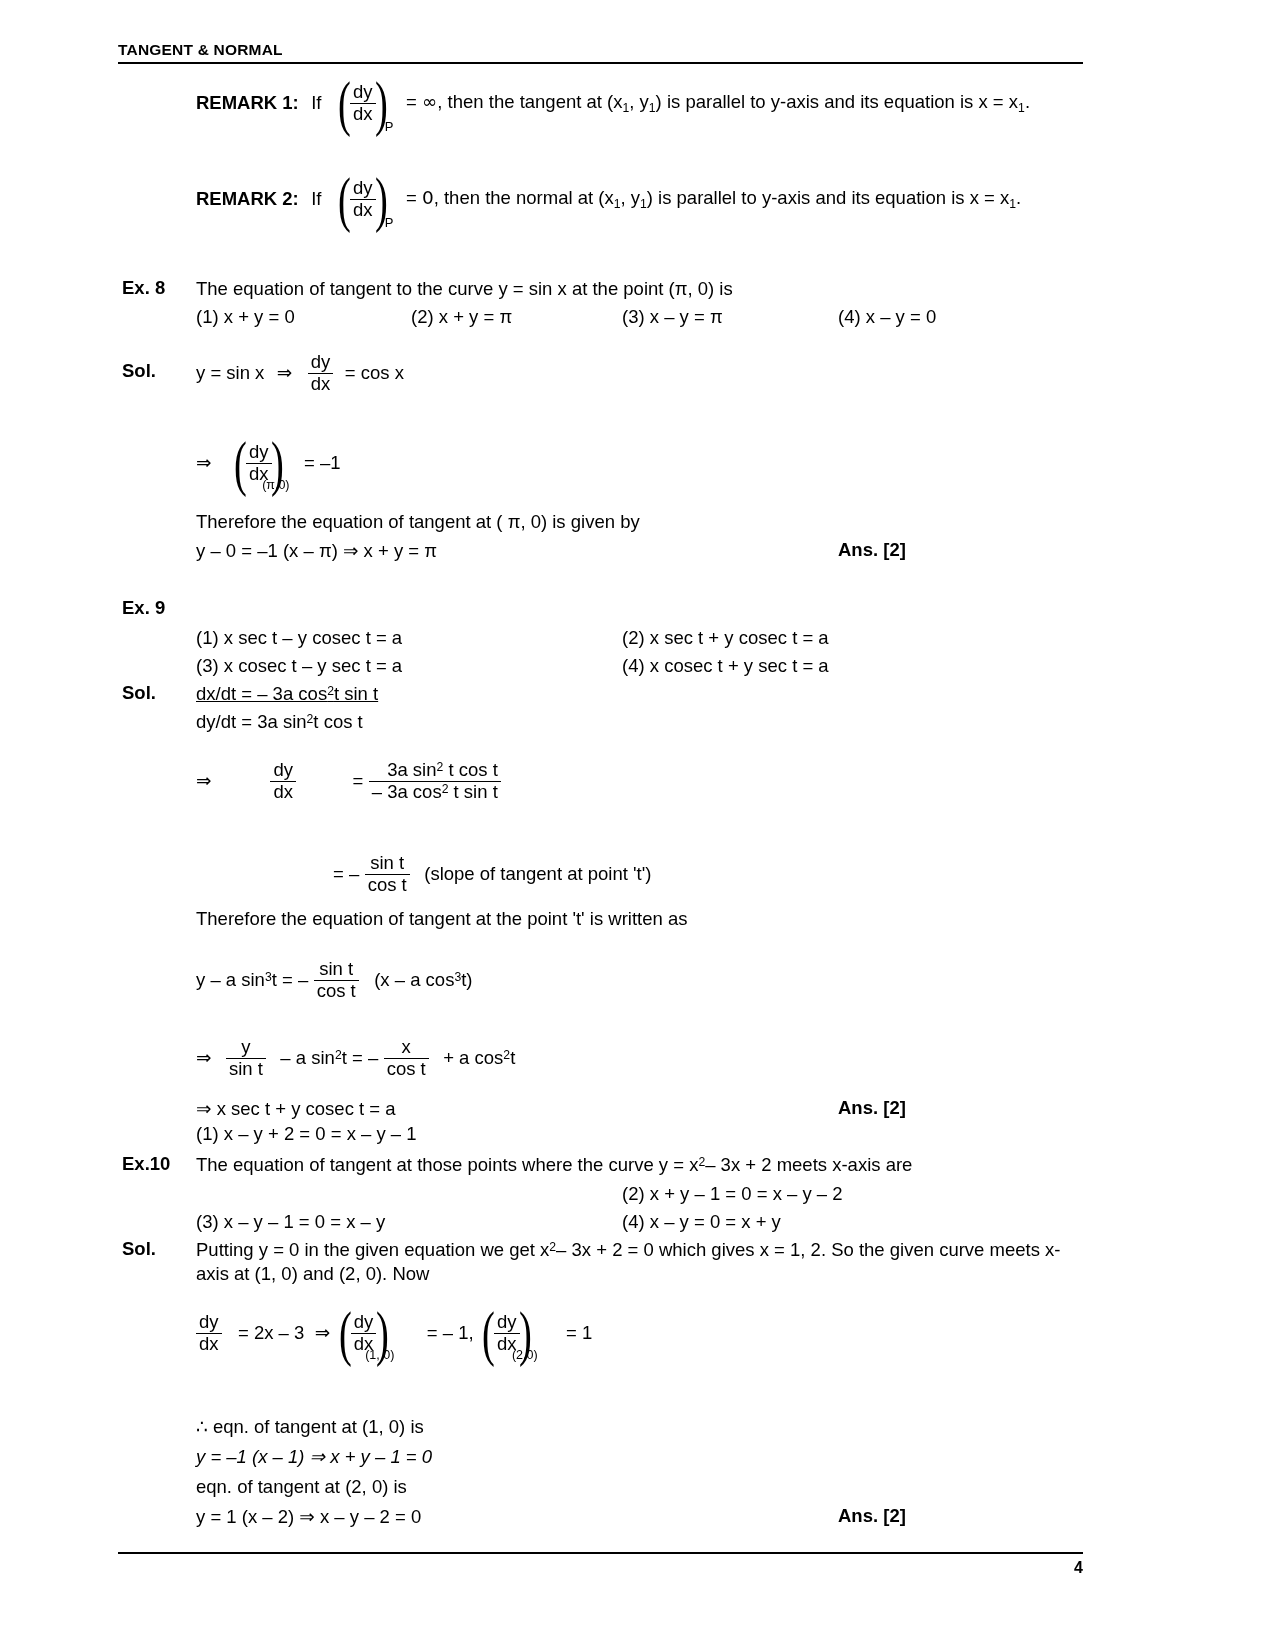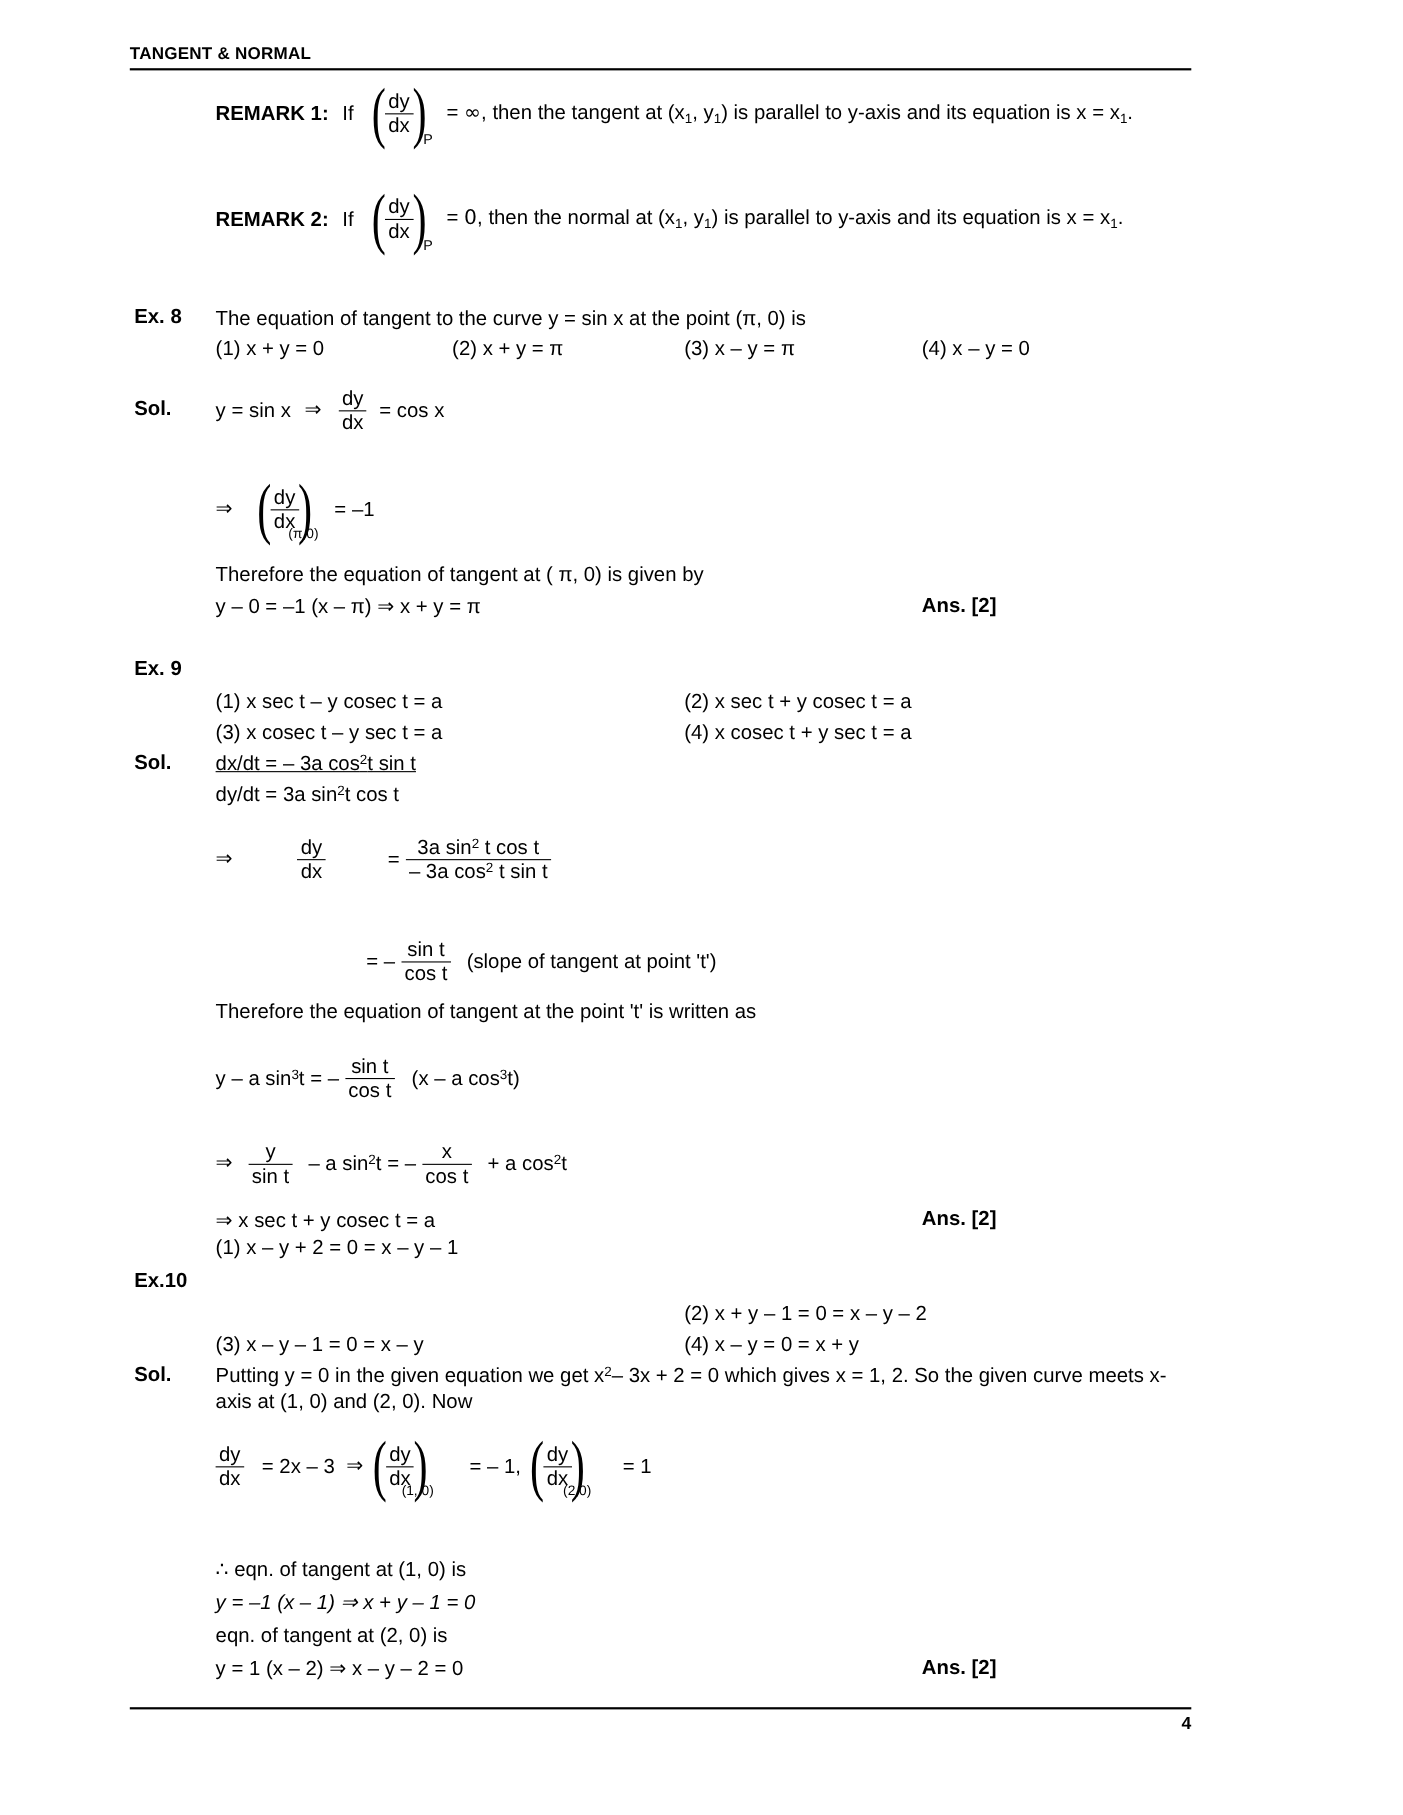--- a/index.html
+++ b/index.html
@@ -207,21 +207,21 @@
   <div class="txt blk" style="left:196px; top:682px;text-decoration:underline;"><span>dx/dt = – 3a cos</span><sup>2</sup><span>t sin t</span></div>
   <div class="txt blk" style="left:196px; top:710px;"><span>dy/dt = 3a sin</span><sup>2</sup><span>t cos t</span></div>
 
   <div class="blk" style="left:196px; top:760px;">
     <span class="txt mid sym" style="display:inline-block;width:70px;">⇒</span>
     <span class="frac txt mid">
       <span class="num">dy</span>
       <span class="den">dx</span>
     </span>
     <span class="txt mid" style="margin-left:52px;">=</span>
-    <span class="frac txt mid" style="margin-left:1px;">
+    <span class="frac txt mid" style="margin-left:1px;text-align:right;">
       <span class="num"><span>3a sin</span><sup>2</sup><span> t cos t</span></span>
       <span class="den"><span>– 3a cos</span><sup>2</sup><span> t sin t</span></span>
     </span>
   </div>
 
   <div class="blk" style="left:333px; top:853px;">
     <span class="txt mid">= –</span>
     <span class="frac txt mid" style="margin-left:1px;">
       <span class="num">sin t</span>
       <span class="den">cos t</span>
@@ -251,20 +251,21 @@
       <span class="num">x</span>
       <span class="den">cos t</span>
     </span>
     <span class="txt mid" style="margin-left:10px;"><span>+ a cos</span><sup>2</sup><span>t</span></span>
   </div>
 
   <div class="txt blk" style="left:196px; top:1097px;">⇒ x sec t + y cosec t = a</div>
   <div class="ans" style="left:838px; top:1097px;">Ans. [2]</div>
 
   <div class="lbl" style="left:122px; top:1153px;">Ex.10</div>
+  <div class="txt blk" style="left:196px; top:1153px;"><span>The equation of tangent at those points where the curve y = x</span><sup>2</sup><span>– 3x + 2 meets x-axis are</span></div>
 
   <div class="txt blk" style="left:196px; top:1122px;">(1) x – y + 2 = 0 = x – y – 1</div>
   <div class="txt blk" style="left:622px; top:1182px;">(2) x + y – 1 = 0 = x – y – 2</div>
   <div class="txt blk" style="left:196px; top:1210px;">(3) x – y – 1 = 0 = x – y</div>
   <div class="txt blk" style="left:622px; top:1210px;">(4) x – y = 0 = x + y</div>
 
   <div class="lbl" style="left:122px; top:1238px;">Sol.</div>
   <div class="txt txt-wrap blk" style="left:196px; top:1238px; width:895px;"><span>Putting y = 0 in the given equation we get x</span><sup>2</sup><span>– 3x + 2 = 0 which gives x = 1, 2. So the given curve meets x-axis at (1, 0) and (2, 0). Now</span></div>
 
   <div class="blk" style="left:196px; top:1312px;">

